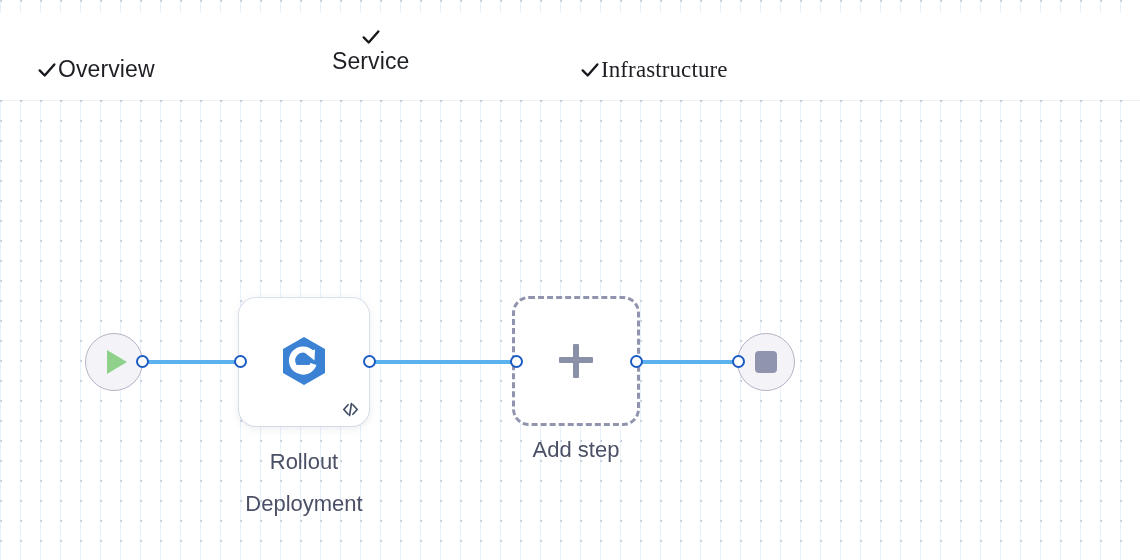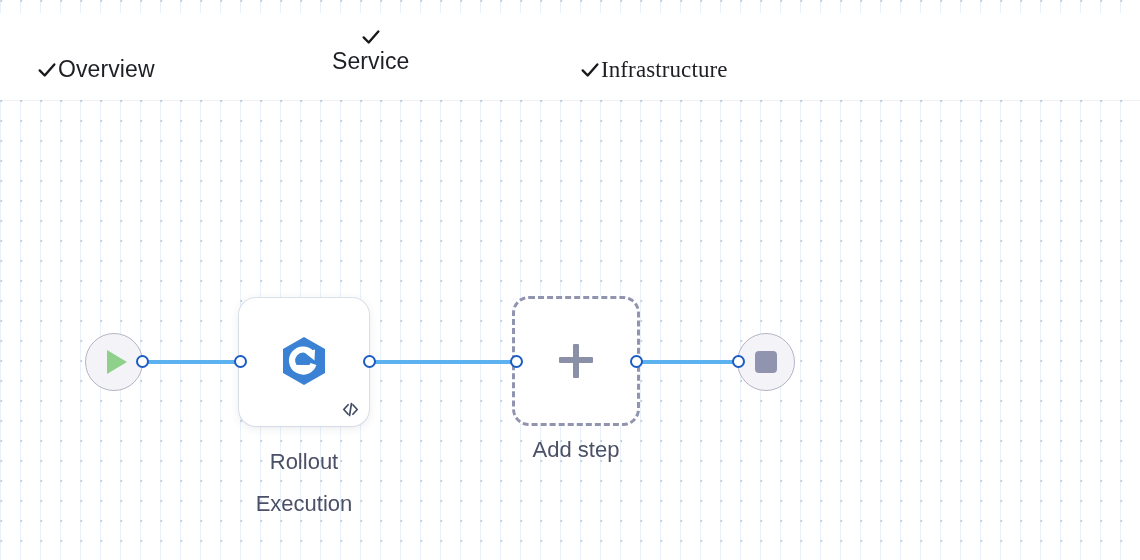--- a/index.html
+++ b/index.html
@@ -342,18 +342,18 @@
     </div>
 
     <div class="port" style="left:136px; top:255px;"></div>
     <div class="port" style="left:234px; top:255px;"></div>
     <div class="port" style="left:363px; top:255px;"></div>
     <div class="port" style="left:510px; top:255px;"></div>
     <div class="port" style="left:630px; top:255px;"></div>
     <div class="port" style="left:732px; top:255px;"></div>
 
     <div class="node-label" id="label-rollout">Rollout
-Execution</div>
+Deployment</div>
     <div class="node-label" id="label-addstep">Add step</div>
 
   </div>
 
 </div>
 
 </body></html>

